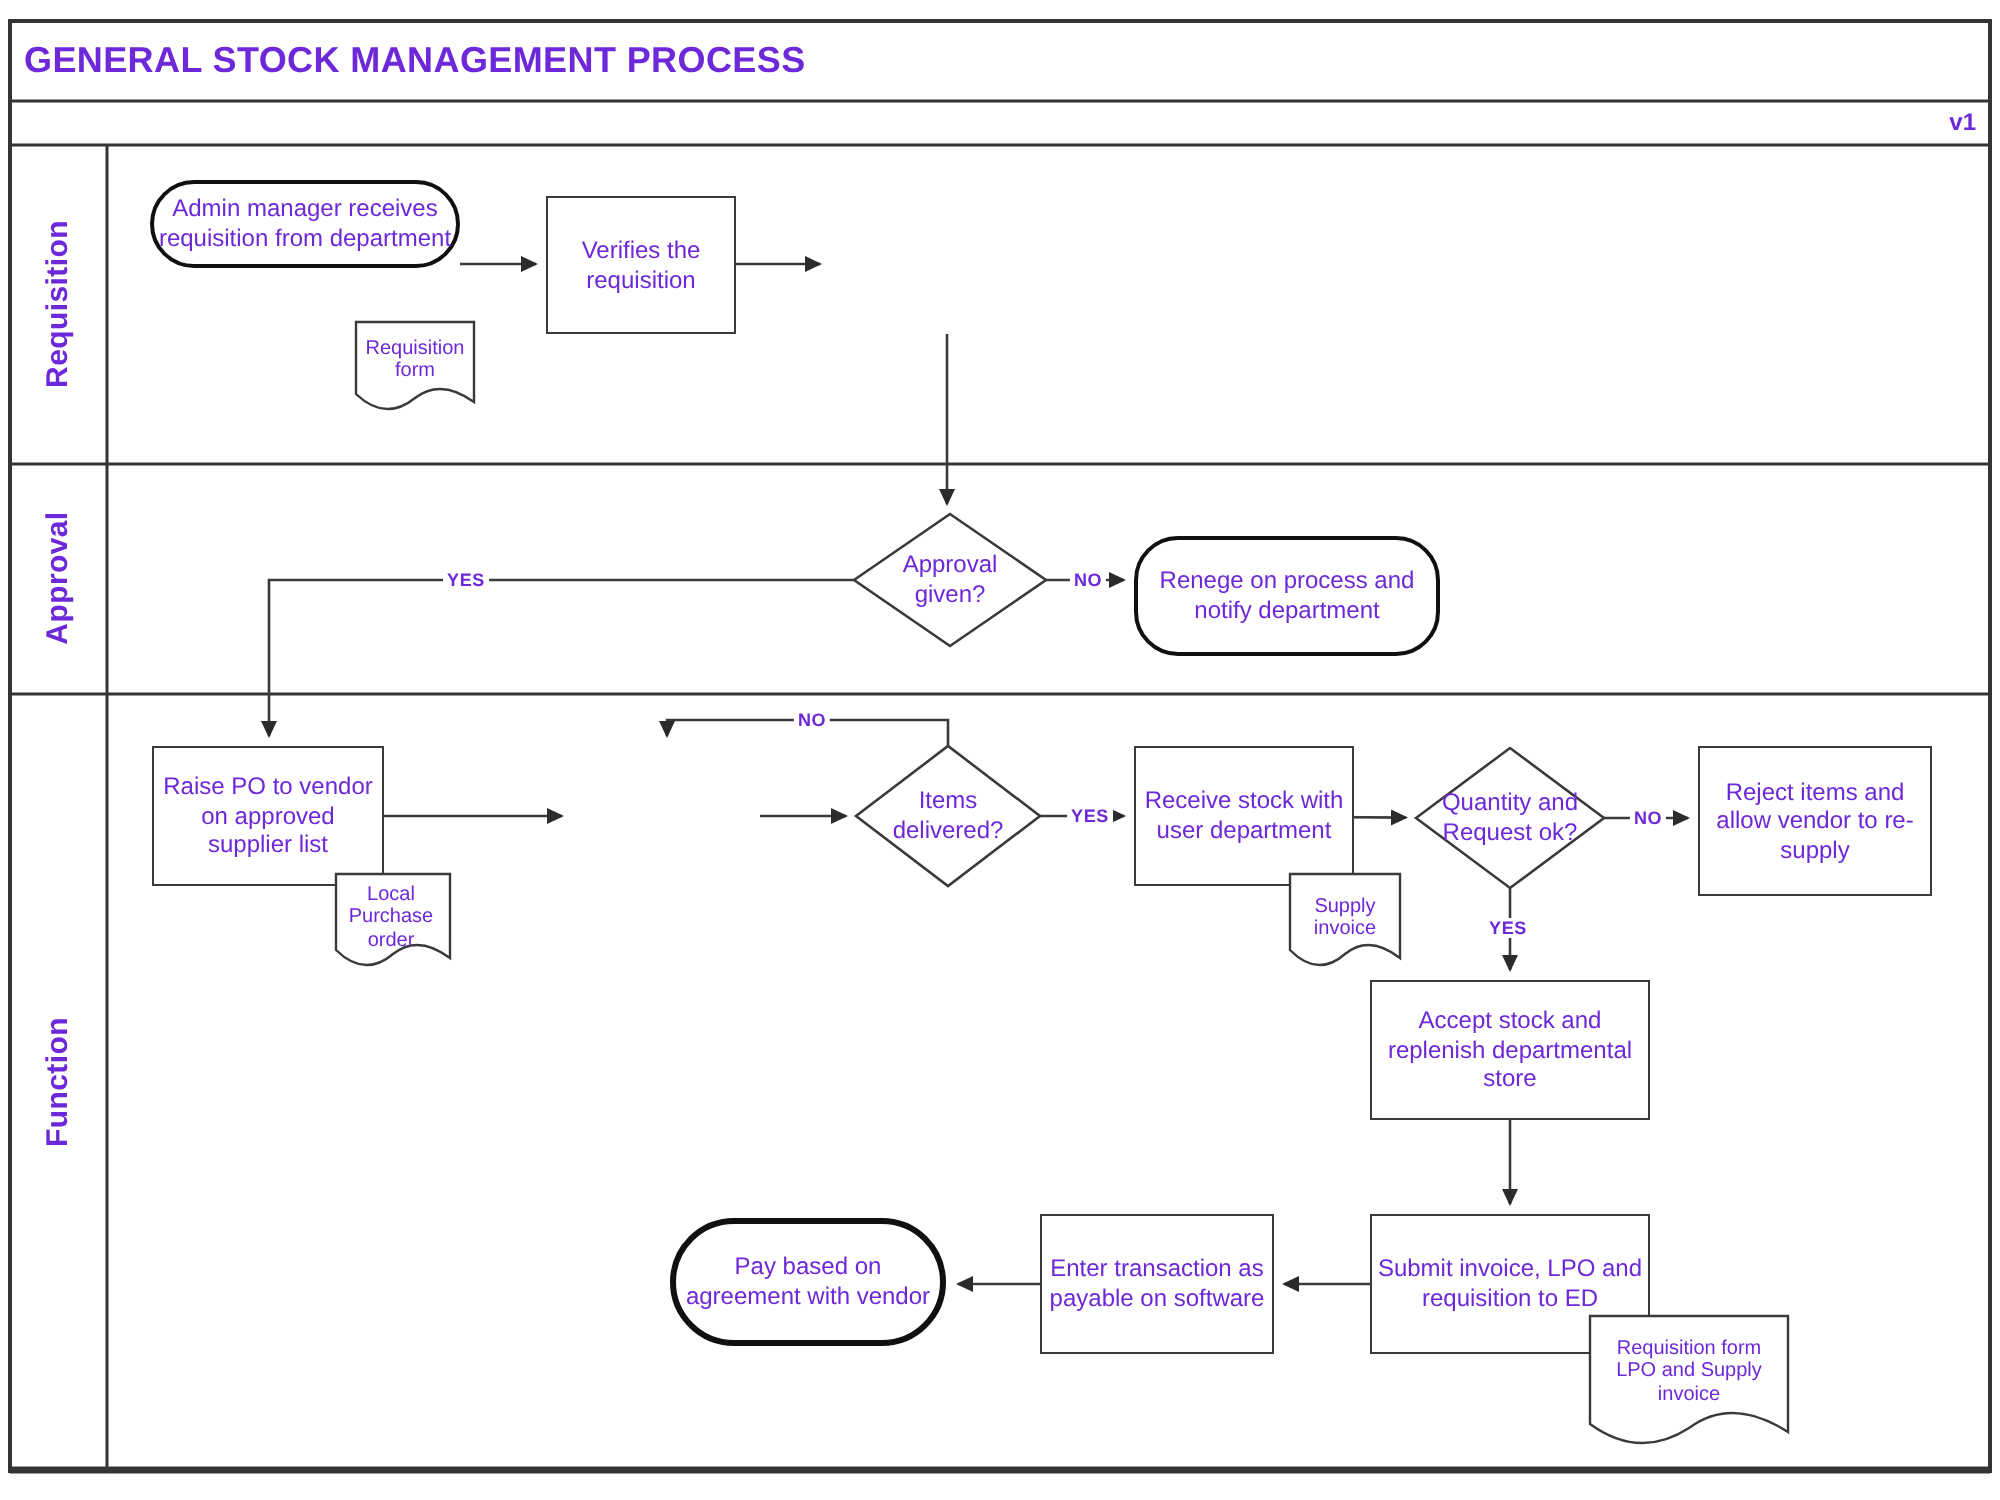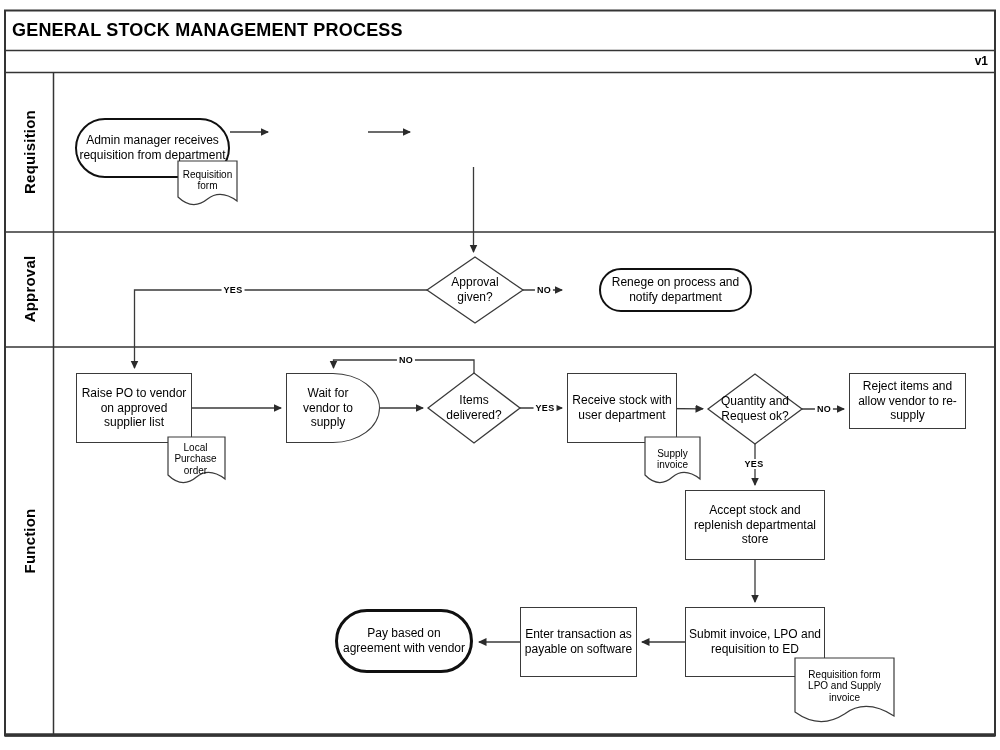--- a/index.html
+++ b/index.html
@@ -1,18 +1,18 @@
 <!DOCTYPE html>
 <html><head>
 <meta charset="utf-8">
 <style>
   html,body{margin:0;padding:0;background:#fff;}
   .canvas{
     position:relative;width:1000px;height:750px;background:#fff;
-    font-family:"Liberation Sans",sans-serif;color:#000000;overflow:hidden;border-radius:15px;
+    font-family:"Liberation Sans",sans-serif;color:#6d28d9;overflow:hidden;border-radius:15px;
   }
   .layer{position:absolute;left:0;top:0;width:1000px;height:750px;}
   svg.layer{pointer-events:none;}
   .z1{z-index:1}.z3{z-index:3}
 
   .page-title{
     position:absolute;left:12px;top:10px;height:40px;line-height:40px;
     font-size:18px;font-weight:600;letter-spacing:.2px;z-index:2;
   }
   .version{
@@ -88,26 +88,26 @@
     </g>
   </svg>
 
   <div class="page-title">GENERAL STOCK MANAGEMENT PROCESS</div>
   <div class="version">v1</div>
 
   <div class="lane-label" style="left:29px;top:152px">Requisition</div>
   <div class="lane-label" style="left:29px;top:289px">Approval</div>
   <div class="lane-label" style="left:29px;top:541px">Function</div>
 
-  <div class="node terminator" style="left:75px;top:118px;width:155px;height:60px;border-radius:30px">Admin manager receives requisition from department</div>
-  <div class="node terminator" style="left:599px;top:268px;width:153px;height:44px;border-radius:22px">Renege on process and notify department</div>
+  <div class="node terminator" style="left:75px;top:90px;width:155px;height:44px;border-radius:30px">Admin manager receives requisition from department</div>
+  <div class="node box" style="left:273px;top:98px;width:95px;height:69px">Verifies the requisition</div>
+  <div class="node terminator" style="left:567px;top:268px;width:153px;height:60px;border-radius:22px">Renege on process and notify department</div>
   <div class="node box" style="left:76px;top:373px;width:116px;height:70px">Raise PO to vendor on approved supplier list</div>
-  <div class="node delay" style="left:286px;top:373px;width:94px;height:70px">Wait for vendor to supply</div>
   <div class="node box" style="left:567px;top:373px;width:110px;height:70px">Receive stock with user department</div>
-  <div class="node box" style="left:849px;top:373px;width:117px;height:56px">Reject items and allow vendor to re-supply</div>
+  <div class="node box" style="left:849px;top:373px;width:117px;height:75px">Reject items and allow vendor to re-supply</div>
   <div class="node box" style="left:685px;top:490px;width:140px;height:70px">Accept stock and replenish departmental store</div>
   <div class="node box" style="left:685px;top:607px;width:140px;height:70px">Submit invoice, LPO and requisition to ED</div>
   <div class="node box" style="left:520px;top:607px;width:117px;height:70px">Enter transaction as payable on software</div>
   <div class="node terminator" style="left:335px;top:609px;width:138px;height:64px;border-radius:32px;border-width:3px">Pay based on agreement with vendor</div>
 
   <div class="shape-text" style="left:440px;top:257px;width:70px;height:66px">Approval given?</div>
   <div class="shape-text" style="left:439px;top:373px;width:70px;height:70px">Items delivered?</div>
   <div class="shape-text" style="left:715px;top:374px;width:80px;height:70px">Quantity and Request ok?</div>
 
   <svg class="layer z3" width="1000" height="750" viewBox="0 0 1000 750">

